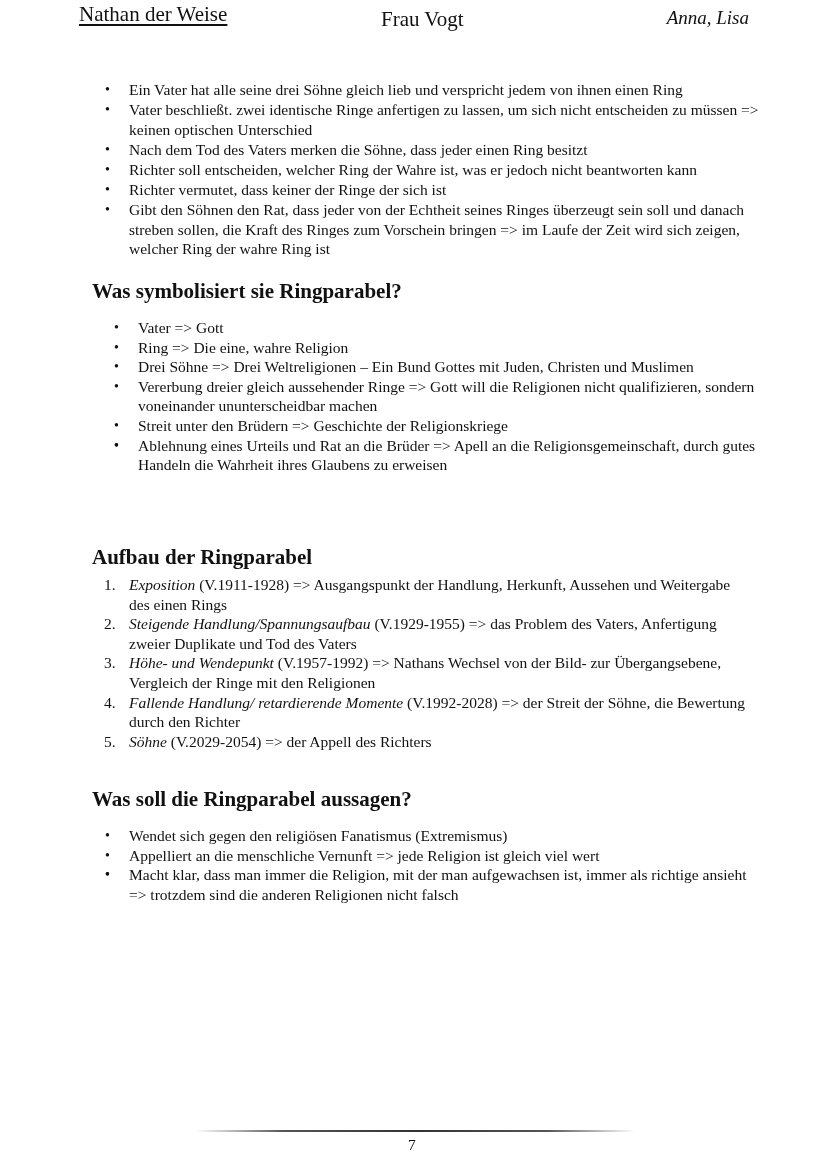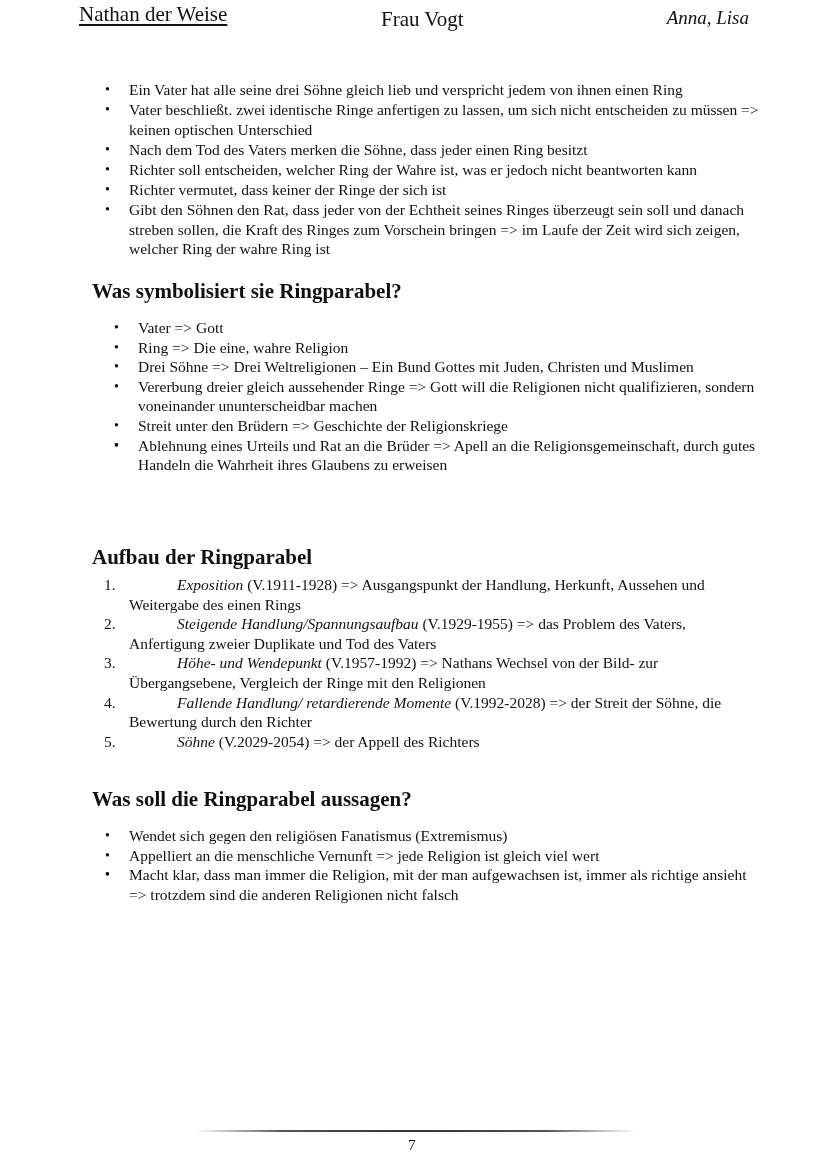--- a/index.html
+++ b/index.html
@@ -26,21 +26,21 @@
     font-size: 14px;
   }
   .sec1 { position: absolute; top: 80px; left: 129px; width: 630px; }
   .sec1 li { margin-bottom: 0.5px; }
   .h { position: absolute; left: 92px; font-weight: bold; font-size: 21px; }
   .h1 { top: 279px; }
   .sec2 { position: absolute; top: 318px; left: 138px; width: 620px; }
   .h2 { top: 537px; margin-top: 8px; }
   .sec3 { position: absolute; top: 575px; left: 129px; width: 620px; }
   .sec3 li .num { position: absolute; left: -25px; top: 0; }
-  .sec3 em { font-style: italic; margin-left: 48px; }
+  .sec3 em { font-style: italic; }
   .h3 { top: 787px; }
   .sec4 { position: absolute; top: 826px; left: 129px; width: 630px; }
 
   .footer-line {
     position: absolute; top: 1130px; left: 195px; width: 440px; height: 2px;
     background: linear-gradient(to right, rgba(0,0,0,0), #555 20%, #333 50%, #555 80%, rgba(0,0,0,0));
   }
   .page-num { position: absolute; top: 1136px; left: 408px; font-size: 15.5px; }
 </style>
 </head>

